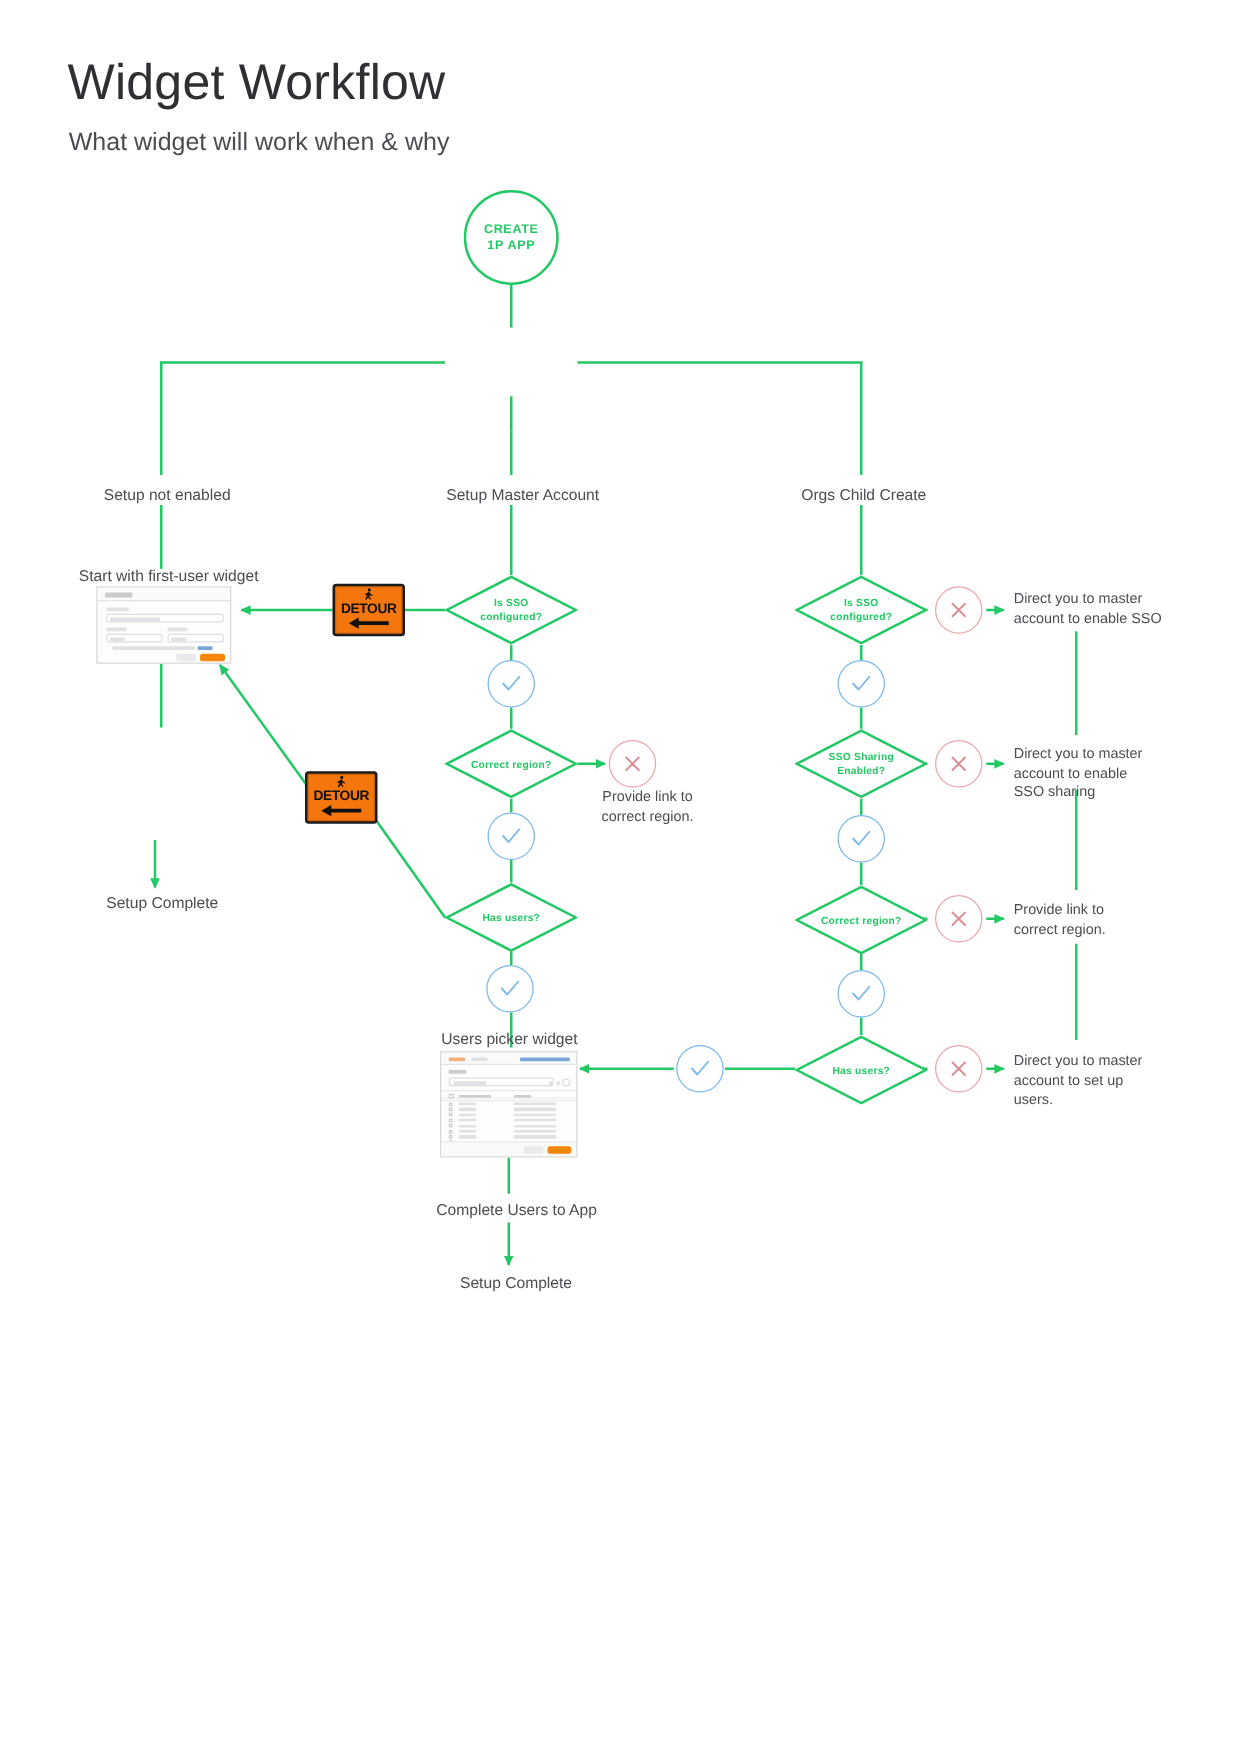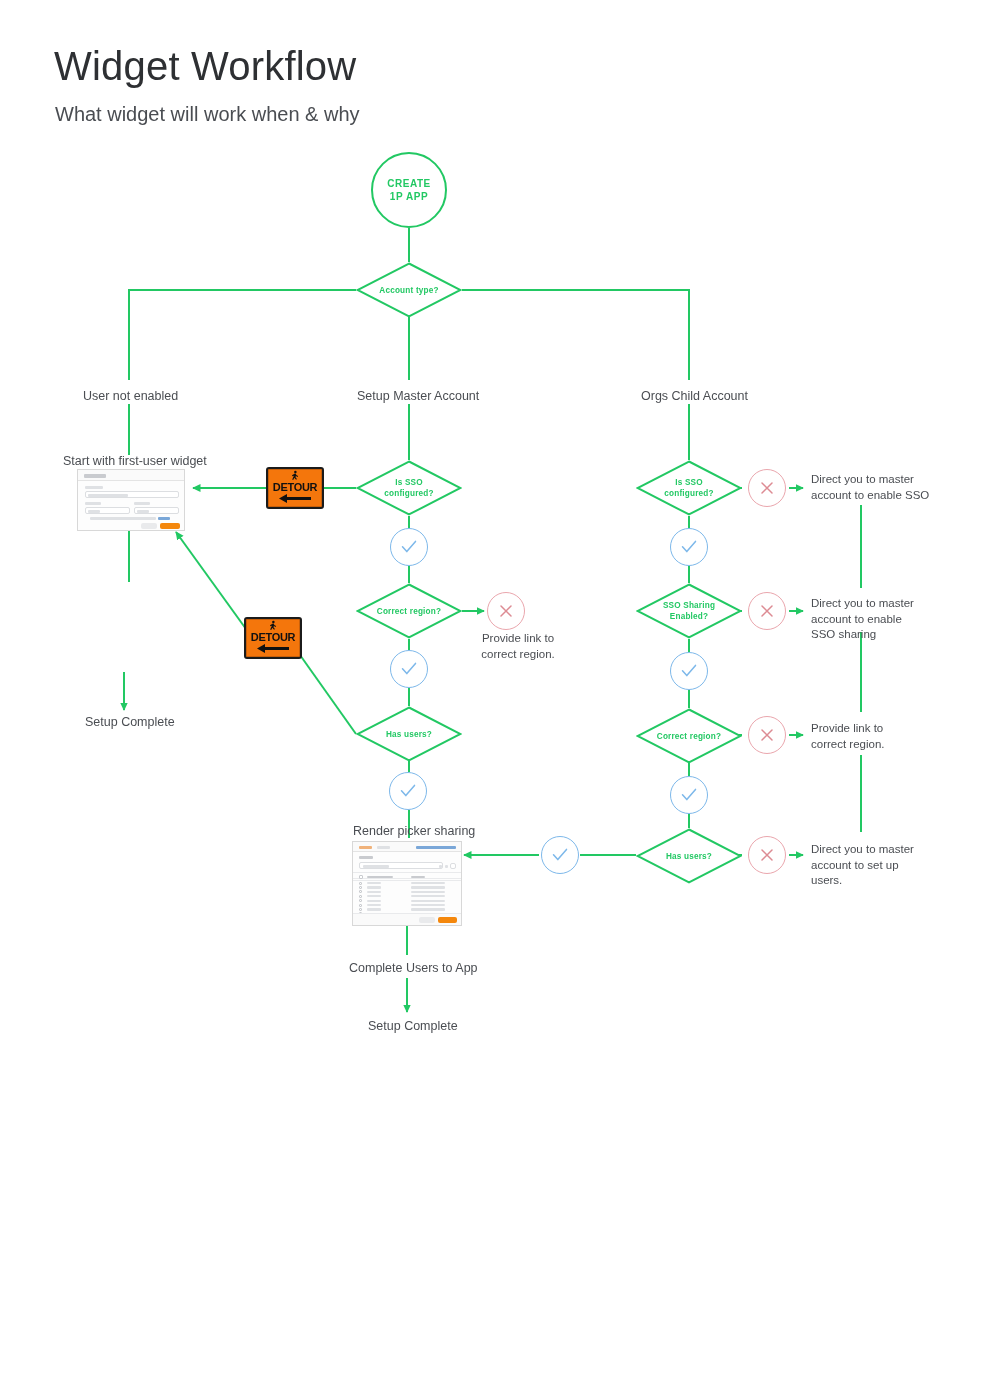--- a/index.html
+++ b/index.html
@@ -246,30 +246,24 @@
       <path d="M861,632 L861,712"></path>
       <path d="M861,755 L861,832"></path>
     </g>
   </svg>
 
   <div class="node circle-start" style="left:371px; top:152px;">
     <span>CREATE</span>
     <span>1P APP</span>
   </div>
 
-  <div class="node diamond" style="left:356px; top:262px; width:106px; height:56px;">
-    <svg width="106" height="56">
-      <polygon points="53,1.5 104.5,28 53,54.5 1.5,28" fill="#fff" stroke="#22c863" stroke-width="2"></polygon>
-    </svg>
-    <div class="dlabel">Account type?</div>
-  </div>
-
-  <div class="caption" style="left:83px; top:389px;">User not enabled</div>
+
+  <div class="caption" style="left:83px; top:389px;">Setup not enabled</div>
   <div class="caption" style="left:357px; top:389px;">Setup Master Account</div>
-  <div class="caption" style="left:641px; top:389px;">Orgs Child Account</div>
+  <div class="caption" style="left:641px; top:389px;">Orgs Child Create</div>
 
   <div class="caption" style="left:63px; top:454px;">Start with first-user widget</div>
 
   <div class="shot" style="left:77px; top:469px; width:108px; height:62px;">
     <div class="shot-bar" style="height:11px; position:relative;">
       <div class="sk" style="position:absolute; left:6px; top:4px; width:22px; height:3.5px;"></div>
     </div>
     <div style="position:absolute; left:7px; top:16px;">
       <div class="sk-lt" style="width:18px; height:2.5px;"></div>
     </div>
@@ -363,21 +357,21 @@
     </svg>
     <div class="dlabel">Has users?</div>
   </div>
 
   <div class="mark-circle mark-yes" style="position:absolute; left:389px; top:772px;">
     <svg width="18" height="18" viewBox="0 0 18 18">
       <path d="M2.5,8.8 L6.8,13.6 L15.5,3.4" fill="none" stroke="#7db8ea" stroke-width="1.5" stroke-linecap="round" stroke-linejoin="round"></path>
     </svg>
   </div>
 
-  <div class="caption" style="left:353px; top:824px;">Render picker sharing</div>
+  <div class="caption" style="left:353px; top:824px;">Users picker widget</div>
 
   <div class="shot" style="left:352px; top:841px; width:110px; height:85px;">
     <div class="shot-bar" style="height:10px; position:relative;">
       <div class="sk-tab" style="position:absolute; left:6px; top:3.5px; width:13px; height:3px;"></div>
       <div class="sk-lt" style="position:absolute; left:24px; top:3.5px; width:13px; height:3px;"></div>
       <div class="sk-link" style="position:absolute; right:5px; top:3.5px; width:40px; height:3px;"></div>
     </div>
     <div class="sk" style="position:absolute; left:6px; top:14px; width:14px; height:3px;"></div>
     <div class="sk-box" style="position:absolute; left:6px; top:20px; width:84px; height:7px;">
       <div class="sk-lt" style="position:absolute; left:3px; top:2.2px; width:26px; height:2.5px;"></div>

